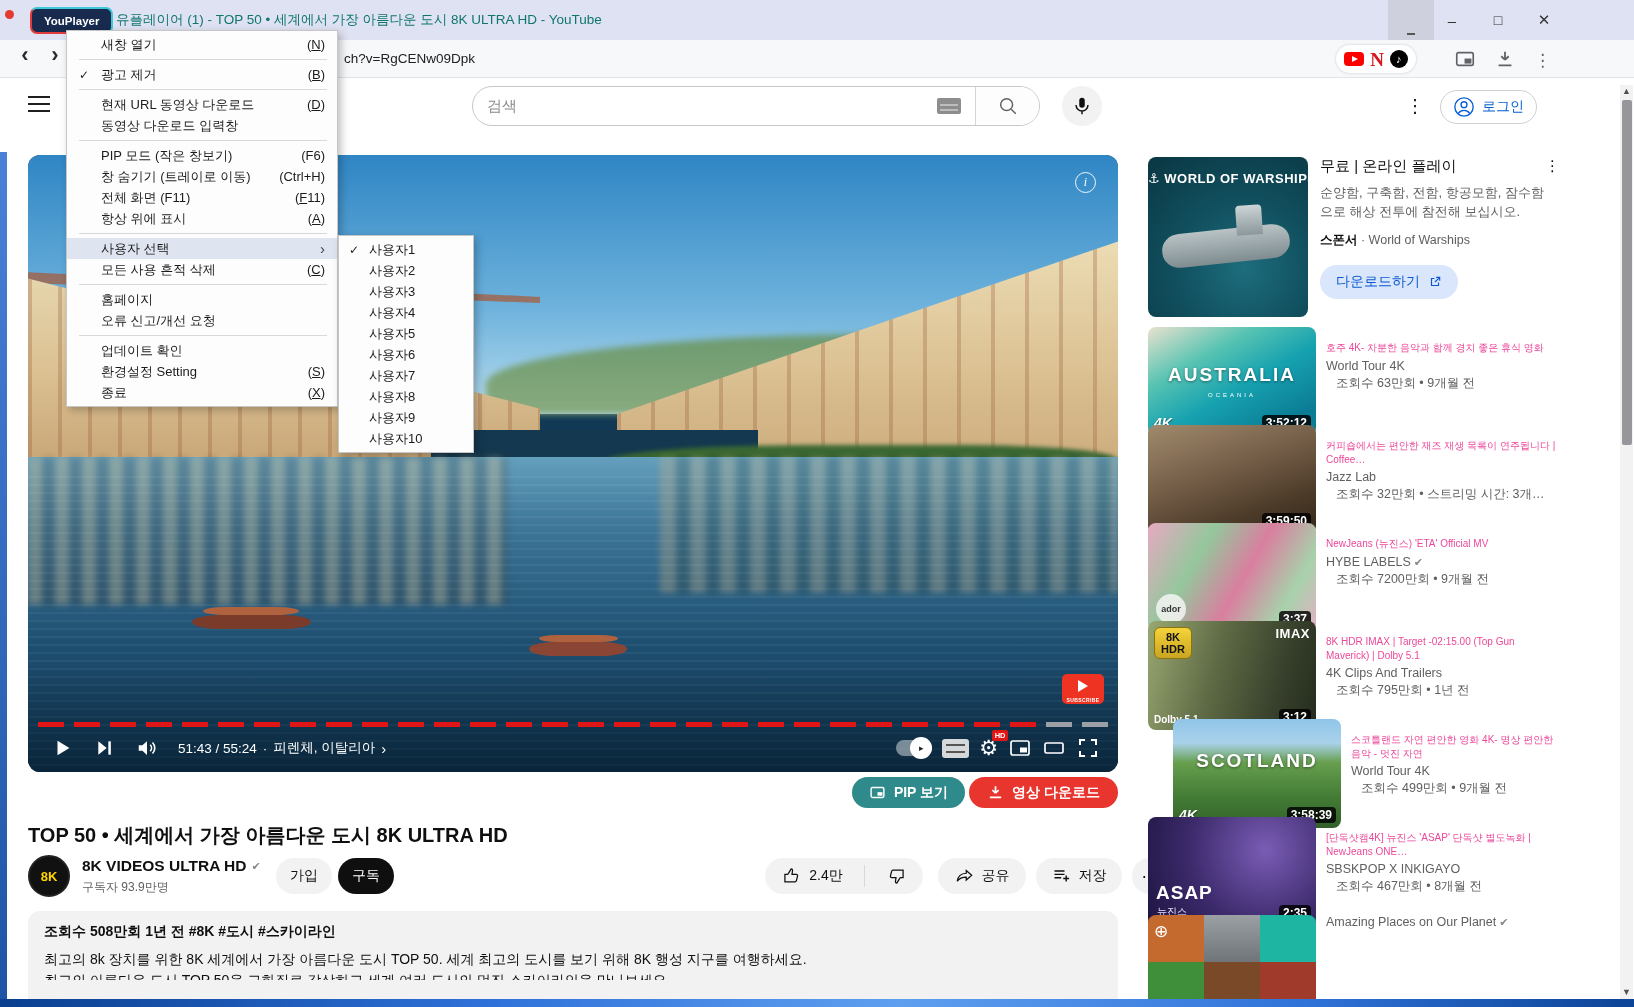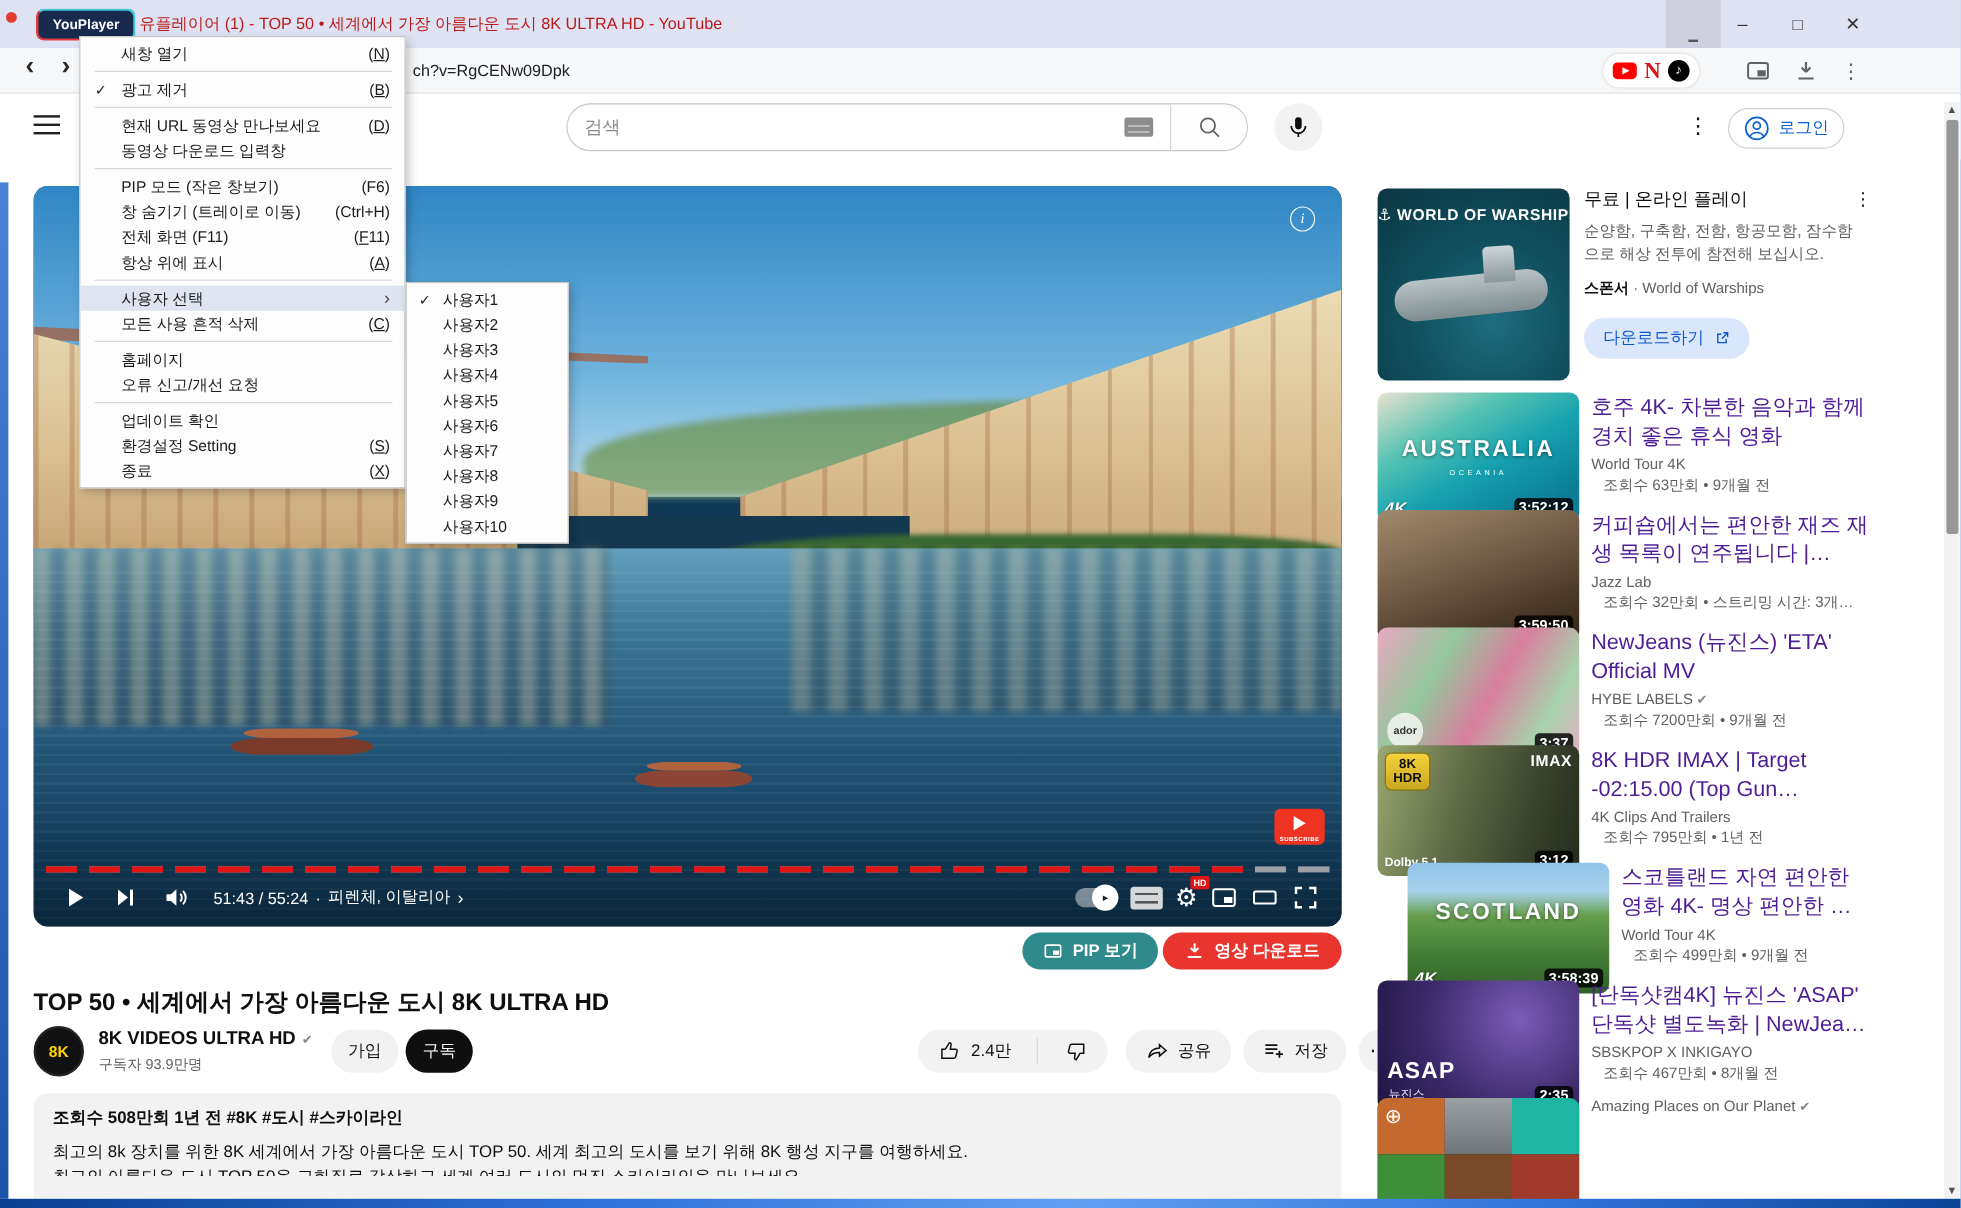--- a/index.html
+++ b/index.html
@@ -6,21 +6,21 @@
   html,body { width:1634px; height:1007px; overflow:hidden; }
   body { font-family:"Liberation Sans","DejaVu Sans",sans-serif; background:#2f6fd0; }
   #screen { position:relative; width:1634px; height:1007px; background:#fff; overflow:hidden; }
 
   
   .titlebar { position:absolute; left:0; top:0; width:100%; height:40px; background:#dfe2f2; }
   .red-dot { position:absolute; left:5px; top:10px; width:9px; height:9px; border-radius:50%; background:#e23b30; }
   .app-chip { position:absolute; left:30px; top:7px; height:27px; padding:0 12px; background:#182a4e; color:#fff;
     font-size:11.5px; font-weight:bold; border:2px solid #e23b3b; border-top-color:#3ec7d8; border-right-color:#3ec7d8;
     border-radius:7px; display:flex; align-items:center; }
-  .tb-title { position:absolute; left:116px; top:11px; font-size:13.5px; color:#b91c1c; white-space:nowrap; }
+  .tb-title { position:absolute; left:116px; top:11px; font-size:13.5px; color:#0f766e; white-space:nowrap; }
   .tb-extra { position:absolute; left:1388px; top:0; width:46px; height:40px; background:#ced1dd; }
   .tb-extra i { position:absolute; left:50%; bottom:5px; width:8px; height:2px; background:#555; margin-left:-4px; }
   .winbtn { position:absolute; top:0; width:44px; height:40px; display:flex; align-items:center; justify-content:center;
     font-size:15px; color:#333; }
   .winbtn.min { left:1430px; } .winbtn.max { left:1476px; font-size:14px; } .winbtn.cls { left:1522px; }
 
   
   .navbar { position:absolute; left:0; top:40px; width:100%; height:38px; background:#f7f8fa; border-bottom:1px solid #e3e3e6; }
   .nav-arrow { position:absolute; top:2px; font-size:22px; font-weight:bold; color:#2a2a2a; width:26px; text-align:center; }
   .url-text { position:absolute; left:344px; top:11px; font-size:13.5px; color:#202124; }
@@ -141,21 +141,21 @@
   .vthumb { width:168px; height:109px; }
   .sb-text { flex:1; min-width:0; position:relative; }
   .ad-title { font-size:15px; font-weight:500; color:#0f0f0f; margin-bottom:8px; }
   .ad-kebab { position:absolute; right:0; top:0; font-size:15px; color:#0f0f0f; }
   .ad-desc { font-size:13px; color:#606060; line-height:1.45; margin-bottom:10px; }
   .ad-sponsor { font-size:12.5px; color:#606060; margin-bottom:16px; }
   .ad-sponsor b { color:#0f0f0f; font-weight:bold; }
   .ad-cta { display:inline-flex; align-items:center; gap:8px; background:#d9e6fb; color:#0b57d0; font-size:14px; font-weight:500;
     height:34px; padding:0 16px; border-radius:17px; }
   .sb-row { display:flex; gap:10px; margin-bottom:8px; height:90px; }
-  .sb-title { font-size:18px; font-weight:500; color:#4c1d95; line-height:1.35; margin-bottom:4px; }
+  .sb-title { font-size:10px; font-weight:500; color:#ec4899; line-height:1.35; margin-bottom:4px;margin-top:14px; }
   .clamp2 { display:-webkit-box; -webkit-line-clamp:2; -webkit-box-orient:vertical; overflow:hidden; }
   .sb-ch { font-size:12.5px; color:#606060; margin-bottom:2px; white-space:nowrap; overflow:hidden; }
   .sb-meta { font-size:12.5px; color:#606060; white-space:nowrap; overflow:hidden;margin-left:10px; }
   .dur { position:absolute; right:5px; bottom:5px; background:rgba(0,0,0,.82); color:#fff; font-size:12px; font-weight:bold;
     padding:1px 4px; border-radius:4px; }
   .ov { position:absolute; }
   
   .t-wow { background:radial-gradient(circle at 60% 70%, #1d6d7d 0%, #11505f 45%, #0a3642 100%); }
   .wow-logo { left:0; right:0; top:14px; text-align:center; color:#fff; font-weight:bold; font-size:13px; letter-spacing:.5px; white-space:nowrap; }
   .sub-body { left:14px; top:72px; width:128px; height:34px; background:linear-gradient(#b9c3c6,#7e8c90); border-radius:18px/16px; transform:rotate(-6deg); }
@@ -540,21 +540,21 @@
       </div>
       <div class="menu-sep"></div>
       <div class="menu-item">
         <span class="mi-check">✓</span>
         <span class="mi-label">광고 제거</span>
         <span class="mi-short">(<u>B</u>)</span>
       </div>
       <div class="menu-sep"></div>
       <div class="menu-item">
         <span class="mi-check"></span>
-        <span class="mi-label">현재 URL 동영상 만나보세요</span>
+        <span class="mi-label">현재 URL 동영상 다운로드</span>
         <span class="mi-short">(<u>D</u>)</span>
       </div>
       <div class="menu-item">
         <span class="mi-check"></span>
         <span class="mi-label">동영상 다운로드 입력창</span>
       </div>
       <div class="menu-sep"></div>
       <div class="menu-item">
         <span class="mi-check"></span>
         <span class="mi-label">PIP 모드 (작은 창보기)</span>

